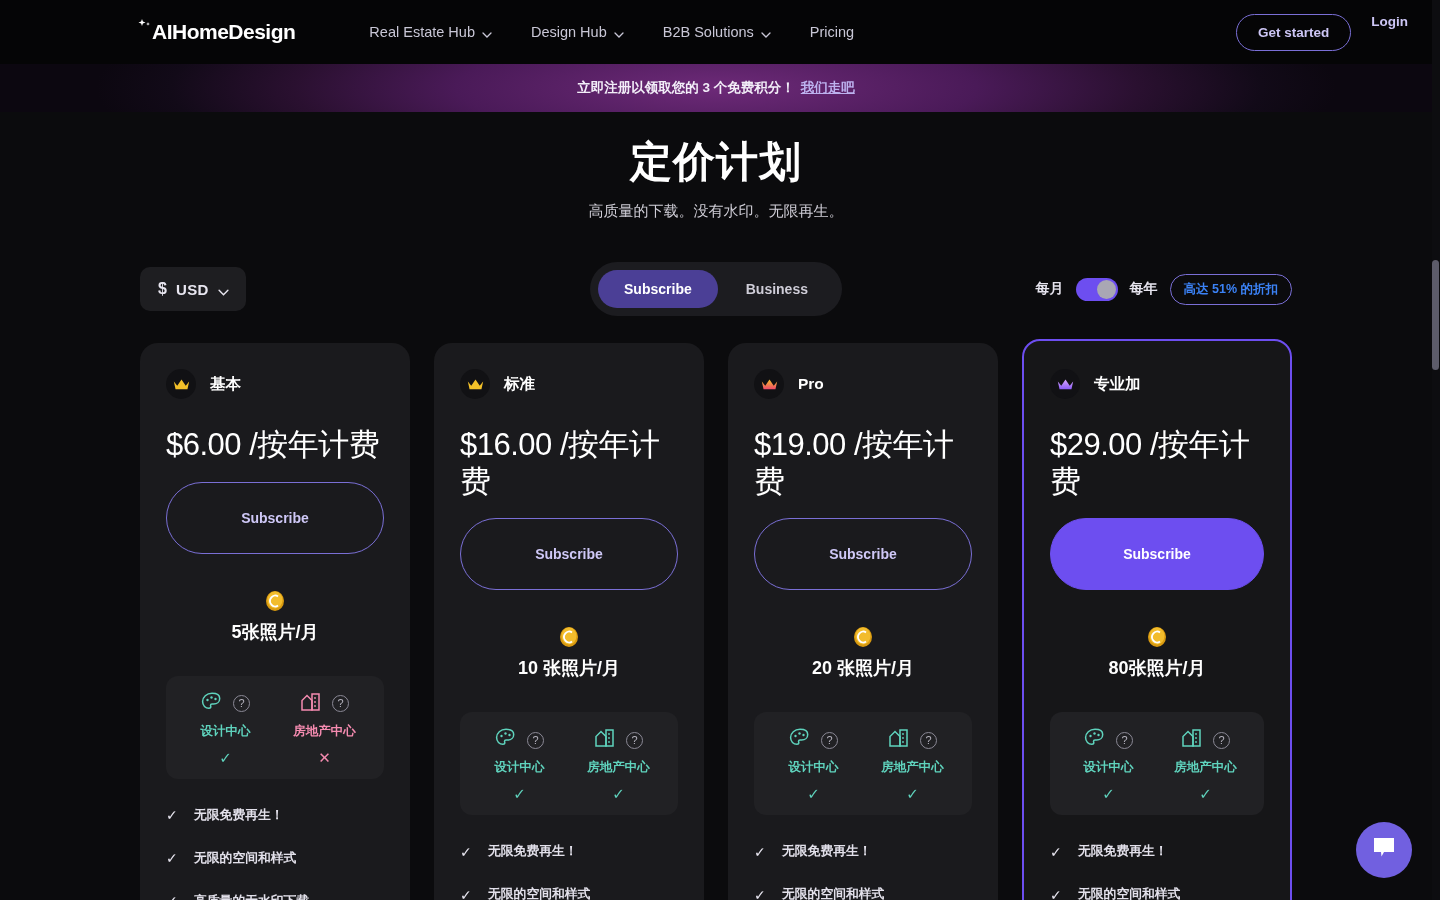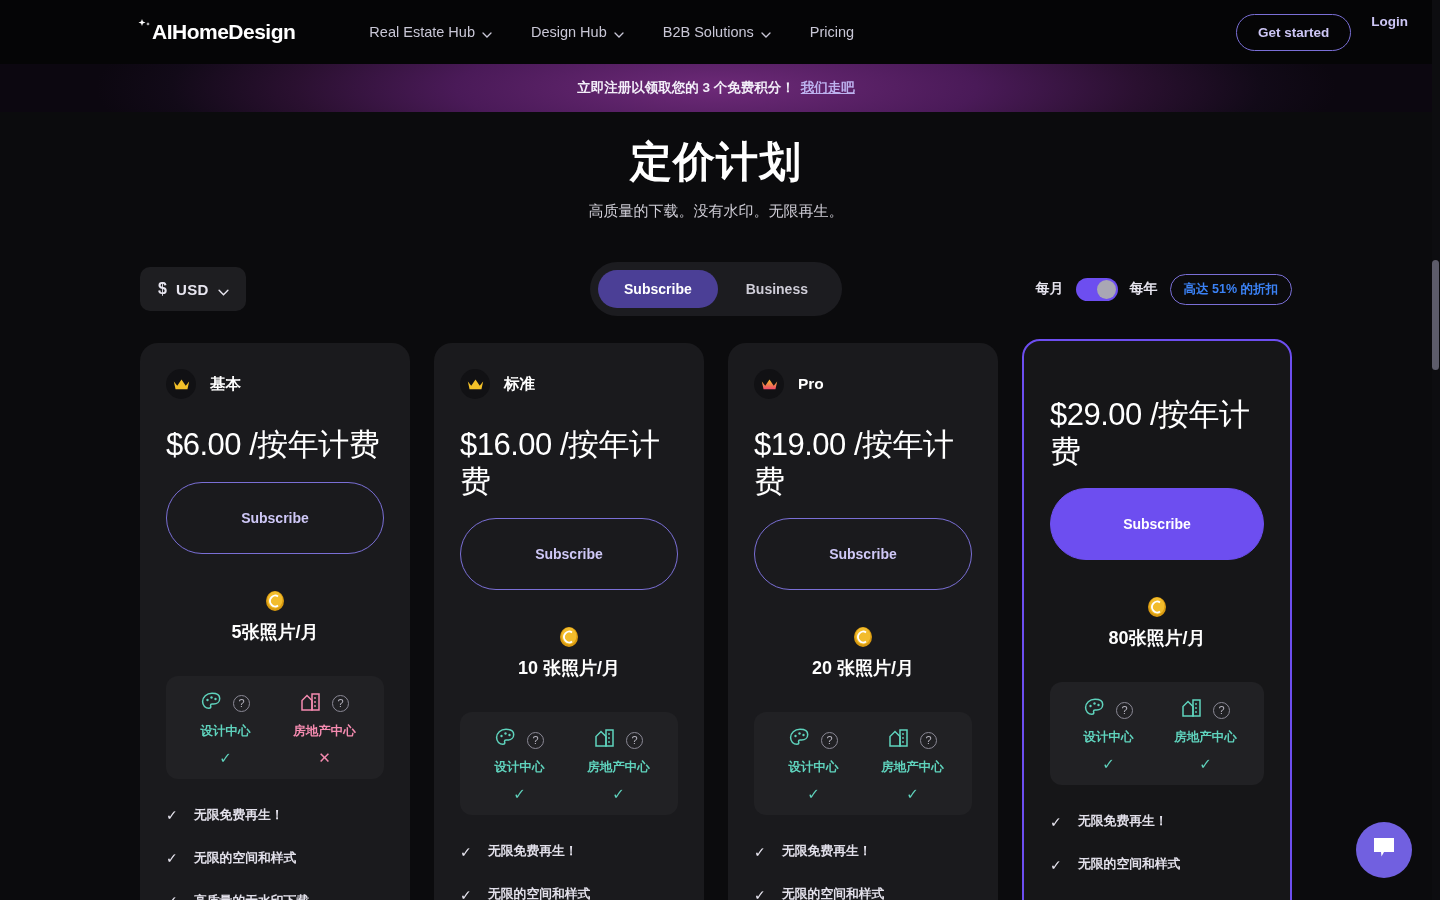--- a/index.html
+++ b/index.html
@@ -492,20 +492,34 @@
         </div>
         <div class="feature">
           <span class="feature-check">✓</span>
           <span class="feature-text">无限的空间和样式</span>
         </div>
 
       </div>
     </div>
 
     <div class="card featured">
+      <div class="card-head">
+        <span class="crown-badge">
+          <svg width="17" height="13" viewBox="0 0 20 15">
+            <defs>
+                <linearGradient id="gplus" x1="0" y1="0" x2="0" y2="1">
+                  <stop offset="0%" stop-color="#d9a6ff"></stop>
+                  <stop offset="100%" stop-color="#8b5cf6"></stop>
+                </linearGradient>
+              </defs>
+            <path d="M1 4 L5 9 L10 1.5 L15 9 L19 4 L17 13 L3 13 Z" fill="url(#gplus)"></path>
+          </svg>
+        </span>
+        <span class="card-title">专业加</span>
+      </div>
       <div class="price">$29.00 /按年计费</div>
       <button class="subscribe filled">Subscribe</button>
 
       <div class="credits">
         <span class="coin">
           <svg width="20" height="22" viewBox="0 0 20 22">
               <ellipse cx="10" cy="11" rx="9" ry="10" fill="#d99a10"></ellipse>
               <ellipse cx="10" cy="10" rx="7.5" ry="8.5" fill="#f2bc2c"></ellipse>
               <path d="M13 6.5 A5 5.5 0 1 0 13 15.5" stroke="#fff" stroke-width="1.8" fill="none"></path>
             </svg>

